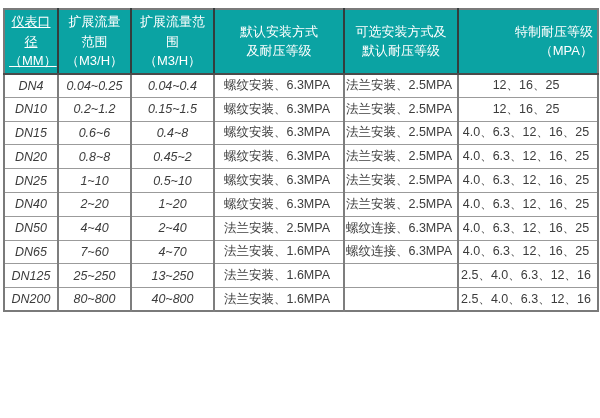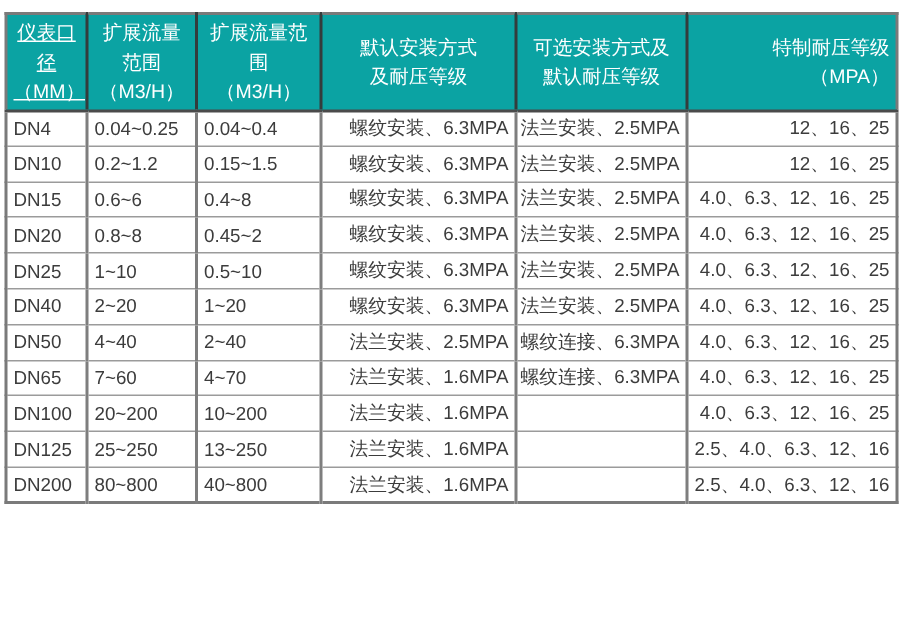--- a/index.html
+++ b/index.html
@@ -38,22 +38,22 @@
     font-size: 12.5px;
     height: 23.8px;
     padding: 0 4px;
     white-space: nowrap;
     overflow: hidden;
     border-left: 2px solid #7e7e7e;
     border-top: 1.5px solid #9b9b9b;
     background: #ffffff;
   }
   tbody td:first-child { border-left: none; }
-  tbody td.c { text-align: left; }
-  tbody td.l { text-align: right; padding-left: 0; }
+  tbody td.c { text-align: center; font-style: italic; }
+  tbody td.l { text-align: center; padding-left: 0; }
 </style>
 </head>
 <body>
 
 <div class="wrap">
   <table class="spec">
     <colgroup>
       <col style="width:54px">
         <col style="width:73px">
         <col style="width:83px">
@@ -136,28 +136,20 @@
         </tr>
         <tr>
           <td class="c">DN65</td>
           <td class="c">7~60</td>
           <td class="c">4~70</td>
           <td class="l">法兰安装、1.6MPA</td>
           <td class="l">螺纹连接、6.3MPA</td>
           <td class="l">4.0、6.3、12、16、25</td>
         </tr>
         <tr>
-          <td class="c">DN100</td>
-          <td class="c">20~200</td>
-          <td class="c">10~200</td>
-          <td class="l">法兰安装、1.6MPA</td>
-          <td class="l"></td>
-          <td class="l">4.0、6.3、12、16、25</td>
-        </tr>
-        <tr>
           <td class="c">DN125</td>
           <td class="c">25~250</td>
           <td class="c">13~250</td>
           <td class="l">法兰安装、1.6MPA</td>
           <td class="l"></td>
           <td class="l">2.5、4.0、6.3、12、16</td>
         </tr>
         <tr>
           <td class="c">DN200</td>
           <td class="c">80~800</td>

